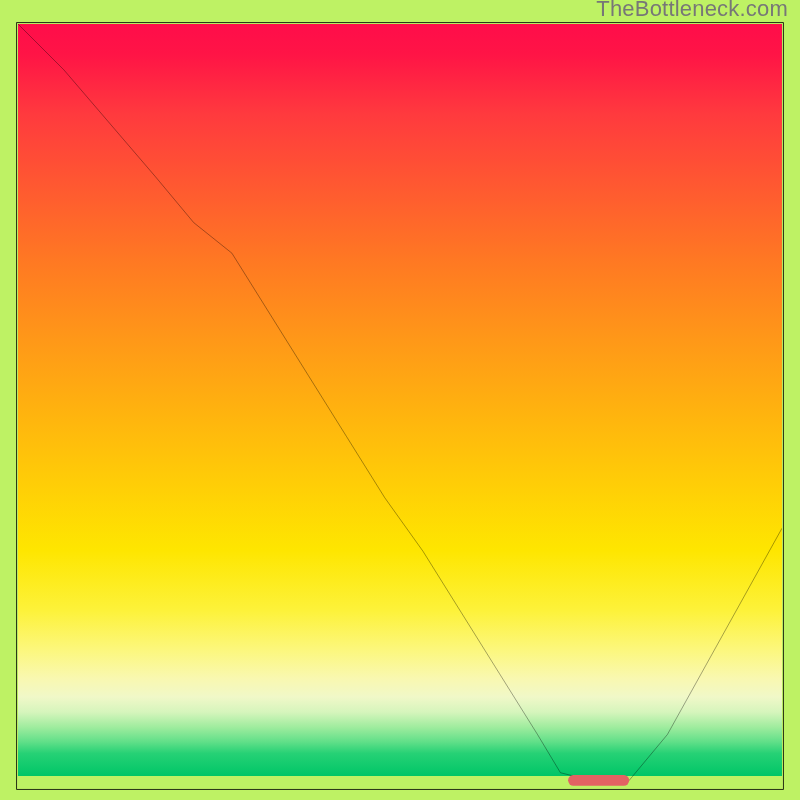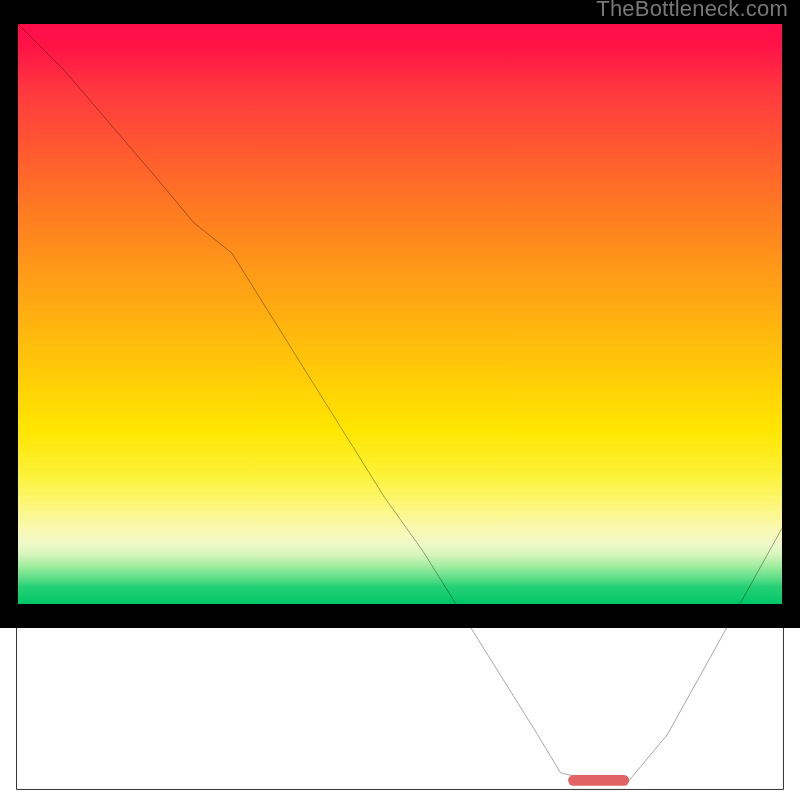--- a/index.html
+++ b/index.html
@@ -5,22 +5,22 @@
   html, body {
     margin: 0;
     padding: 0;
     width: 800px;
     height: 800px;
     overflow: hidden;
     font-family: Arial, Helvetica, sans-serif;
   }
   .outer {
     width: 800px;
-    height: 628px;
-    background: #000000;
+    height: 800px;
+    background: #bef264;
     position: relative;
     box-sizing: border-box;
   }
   .frame {
     position: absolute;
     left: 18px;
     right: 18px;
     top: 24px;
     bottom: 24px;
     box-sizing: border-box;

